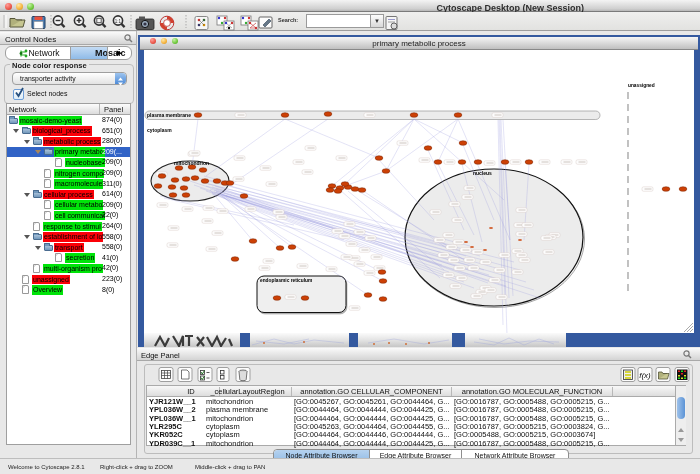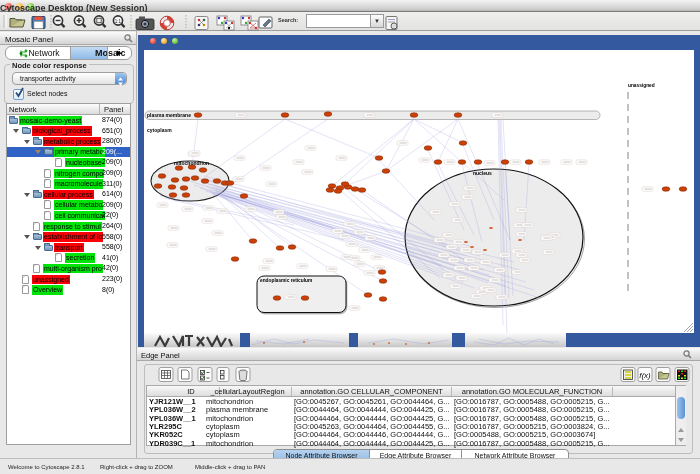--- a/index.html
+++ b/index.html
@@ -2,21 +2,21 @@
 <html><head><meta charset="utf-8">
 <style>
 html,body{margin:0;padding:0;}
 body{width:700px;height:474px;overflow:hidden;position:relative;
  font-family:"Liberation Sans",sans-serif;background:#e8e8e8;}
 .abs{position:absolute;}
 
 #titlebar{left:0;top:0;width:700px;height:12px;
  background:linear-gradient(#f4f4f4,#cfcfcf 80%,#b6b6b6);
  border-bottom:1px solid #7a7a7a;box-sizing:border-box;}
-#titletext{left:0;top:3px;width:584px;text-align:left;font-size:9px;
+#titletext{left:0;top:3px;width:584px;text-align:right;font-size:9px;
  font-weight:bold;color:#2e2e2e;}
 .tl{width:7px;height:7px;border-radius:50%;top:3px;}
 #toolbar{left:0;top:12px;width:700px;height:19px;
  background:linear-gradient(#efefee,#e2e2e0);
  border-bottom:1px solid #9d9d9d;box-sizing:border-box;}
 #searchlbl{left:278px;top:17px;font-size:5.5px;font-weight:bold;color:#333;}
 #searchbox{left:306px;top:14px;width:64px;height:12px;background:#fff;
  border:1px solid #9a9a9a;border-right:none;}
 #searcharrow{left:370px;top:14px;width:12px;height:12px;background:linear-gradient(#fdfdfd,#d8d8d8);
  border:1px solid #9a9a9a;font-size:6px;line-height:12px;text-align:center;color:#333;}
@@ -183,21 +183,21 @@
 <circle cx="394" cy="14" r="3" fill="#ddd" stroke="#444" stroke-width="0.8"></circle>
       </g>
     </svg>
   </div>
 <span class="abs" id="searchlbl">Search:</span>
 <div class="abs" id="searchbox"></div>
 <div class="abs" id="searcharrow">▼</div>
 
 <div class="abs" id="leftpanel"></div>
 <div class="abs" id="cphead">
-    <span>Mosaic Panel</span>
+    <span>Control Nodes</span>
 <svg style="position:absolute;right:3px;top:2px" width="9" height="9" viewBox="0 0 9 9">
       <circle cx="3.5" cy="3.5" r="2.6" fill="none" stroke="#777" stroke-width="1.2"></circle>
       <line x1="5.5" y1="5.5" x2="8" y2="8" stroke="#777" stroke-width="1.4"></line>
     </svg>
   </div>
 <div class="abs" id="tabctl">
   <div id="tabnet"><svg style="position:absolute;left:13px;top:1.5px" width="9" height="9" viewBox="0 0 9 9">
         <path d="M2,1.5 L2,7.5 M2,3 L6.5,3 M2,6 L6.5,6" stroke="#2a2" stroke-width="1.2" fill="none"></path>
         <circle cx="7" cy="2" r="1.4" fill="#2a2"></circle>
         <circle cx="7" cy="7" r="1.4" fill="#2a2"></circle>
@@ -317,20 +317,23 @@
       </div>
       <div class="trow" style="top:180.6px">
         <span class="file" style="left:15px"></span>
         <span class="lbl grn" style="left:25px;max-width:71px">Overview</span>
         <span class="cnt">8(0)</span>
       </div>
     </div>
 </div>
 
 <div class="abs" id="netwin">
+  <div id="nettitle">
+      <span>primary metabolic process</span>
+    </div>
   <div class="tl2" style="left:11.5px;background:radial-gradient(circle at 35% 30%,#ff9f9a,#ec5548 60%,#b33a30);"></div>
   <div class="tl2" style="left:22.5px;background:radial-gradient(circle at 35% 30%,#ffe9a8,#f5b23c 60%,#c28a20);"></div>
   <div class="tl2" style="left:33.5px;background:radial-gradient(circle at 35% 30%,#c8f2a8,#6fc93c 60%,#4a9a20);"></div>
   <div id="netcanvas"><svg width="550" height="283" viewBox="0 0 550 283">
         <rect x="1" y="61" width="455" height="8.5" rx="4.2" fill="#ececec" stroke="#999" stroke-width="0.7"></rect>
         <ellipse cx="46" cy="131" rx="39" ry="20" fill="#ececec" stroke="#222" stroke-width="1.1"></ellipse>
         <ellipse cx="351" cy="189" rx="89.5" ry="68.5" fill="#e5e5e5" stroke="#000" stroke-width="1" opacity="0.35"></ellipse>
         <ellipse cx="350" cy="187.5" rx="89" ry="68.5" fill="#ececec" stroke="#111" stroke-width="1.2"></ellipse>
         <rect x="114" y="227.5" width="89" height="36.5" rx="7" fill="#bbb" stroke="#888" stroke-width="0.5"></rect>
         <rect x="113" y="226" width="89" height="36.5" rx="7" fill="#efefef" stroke="#111" stroke-width="1"></rect>

